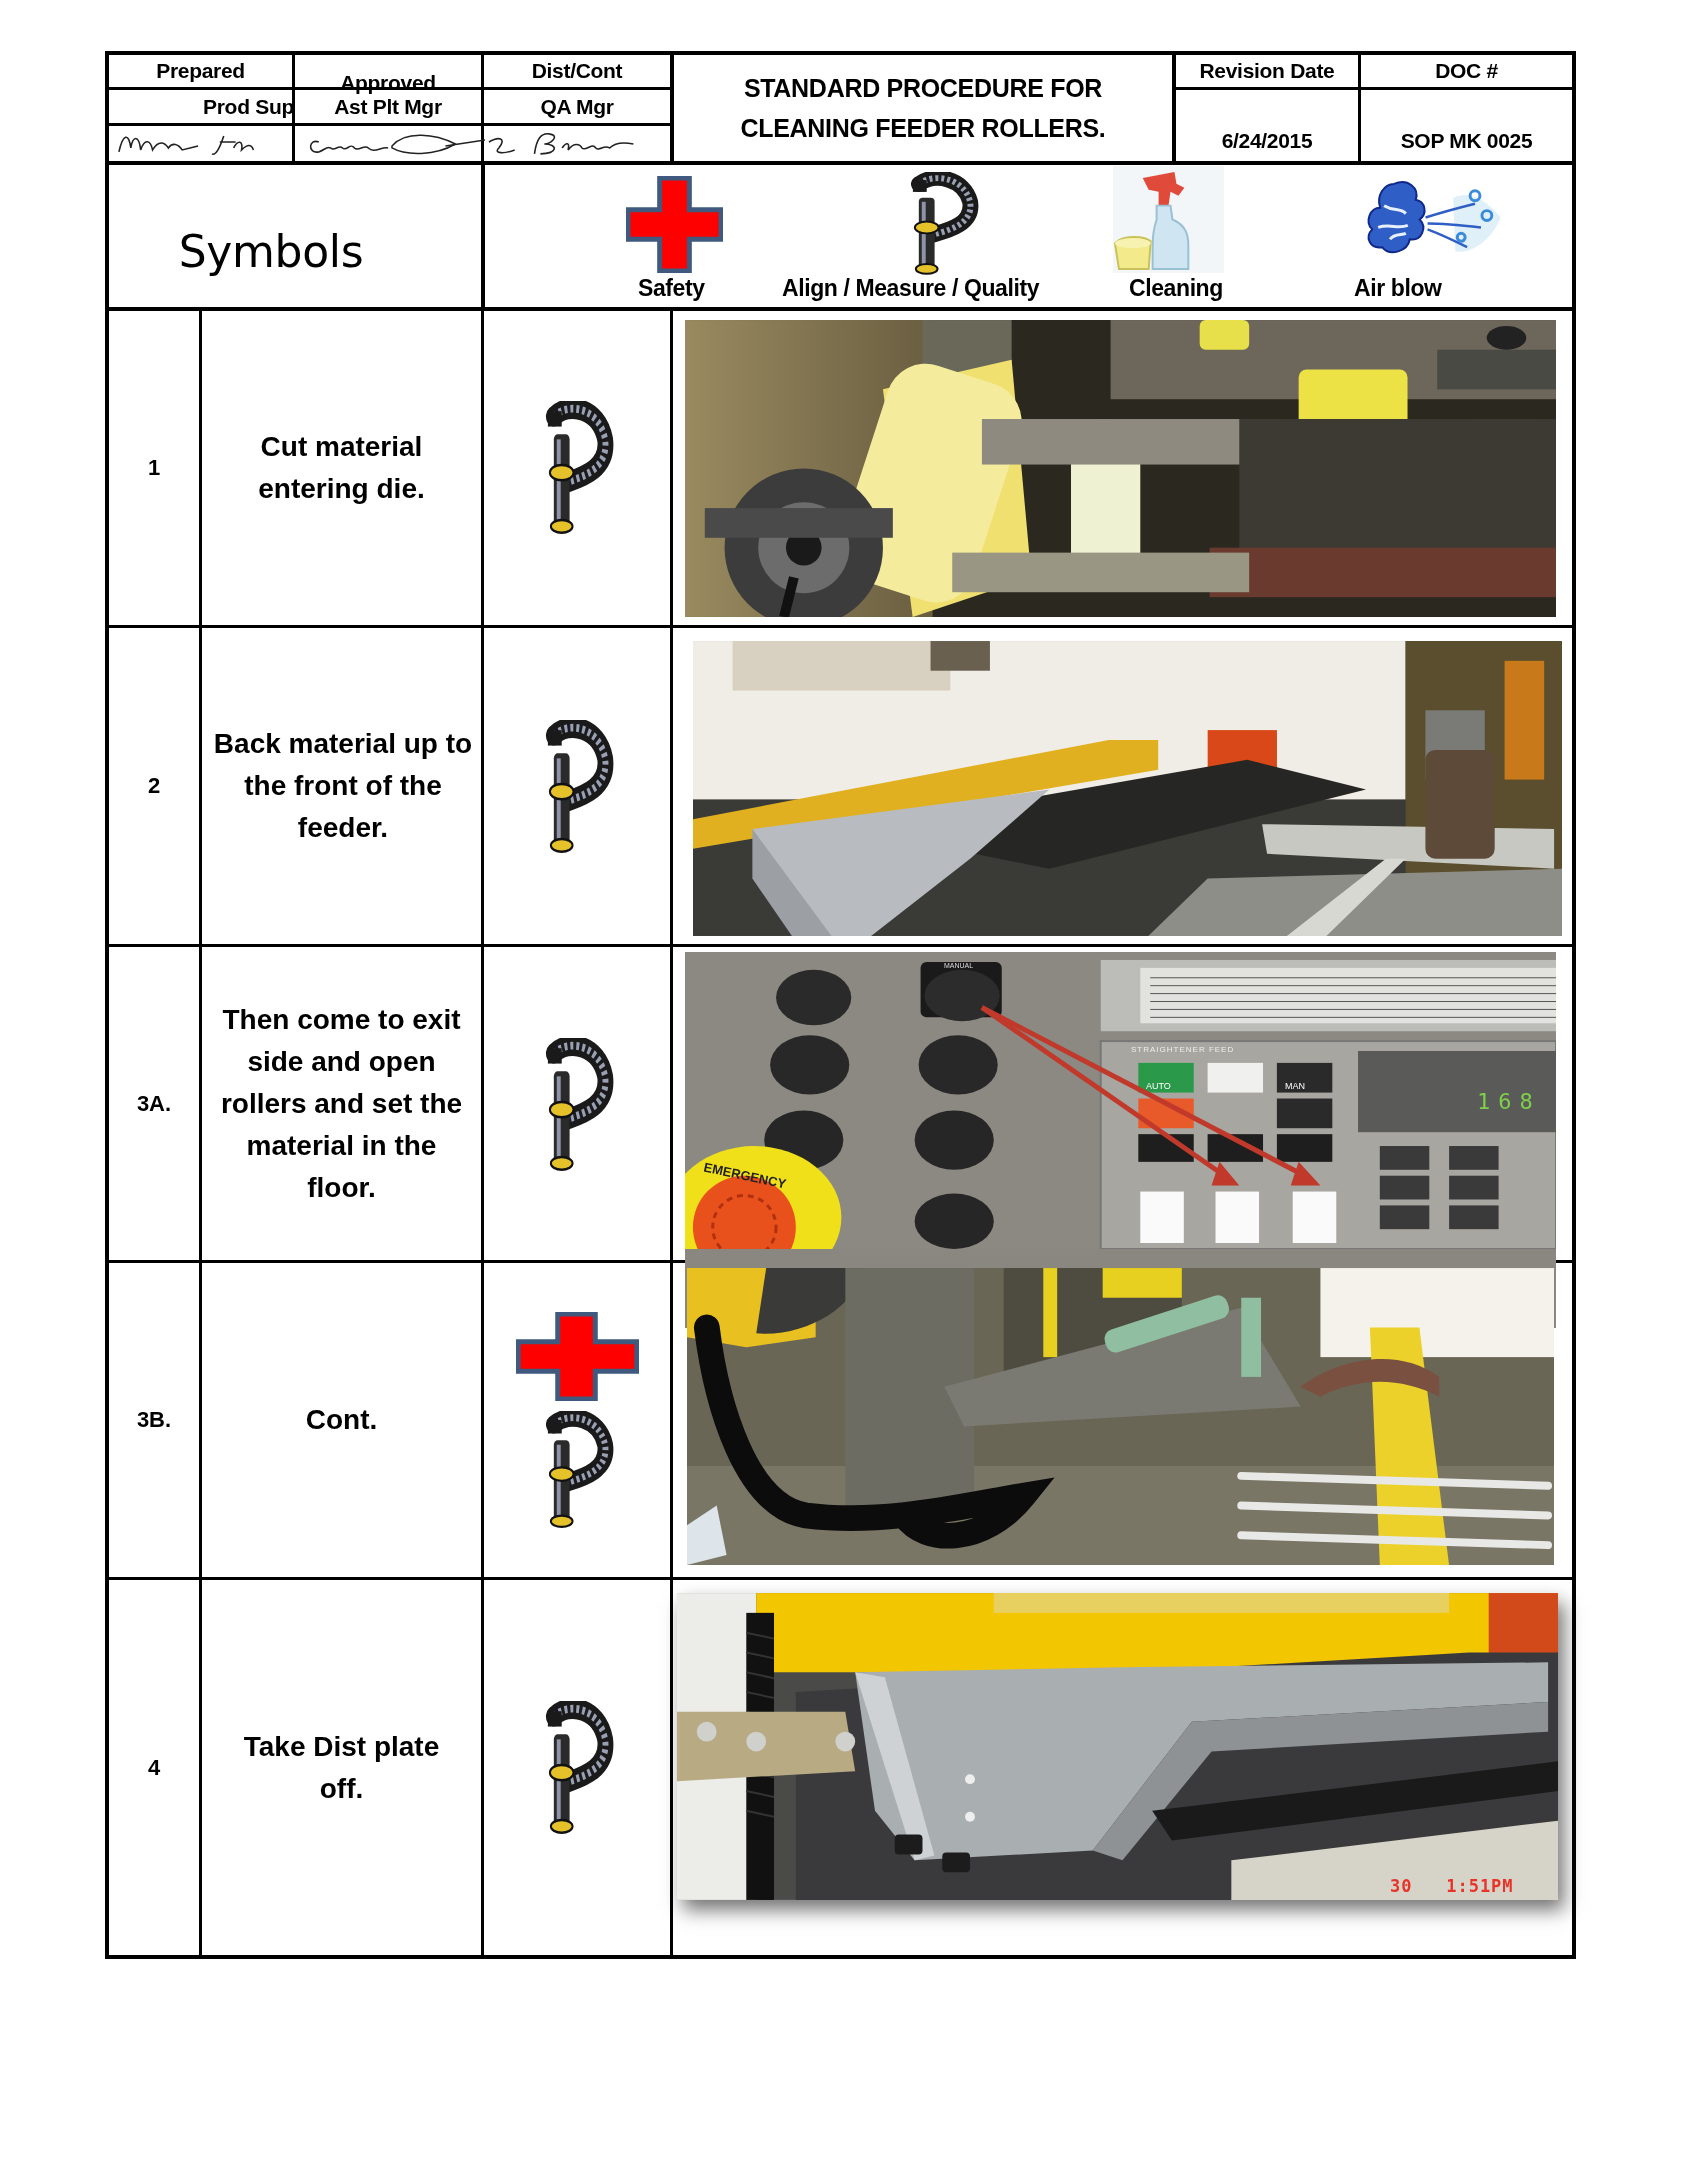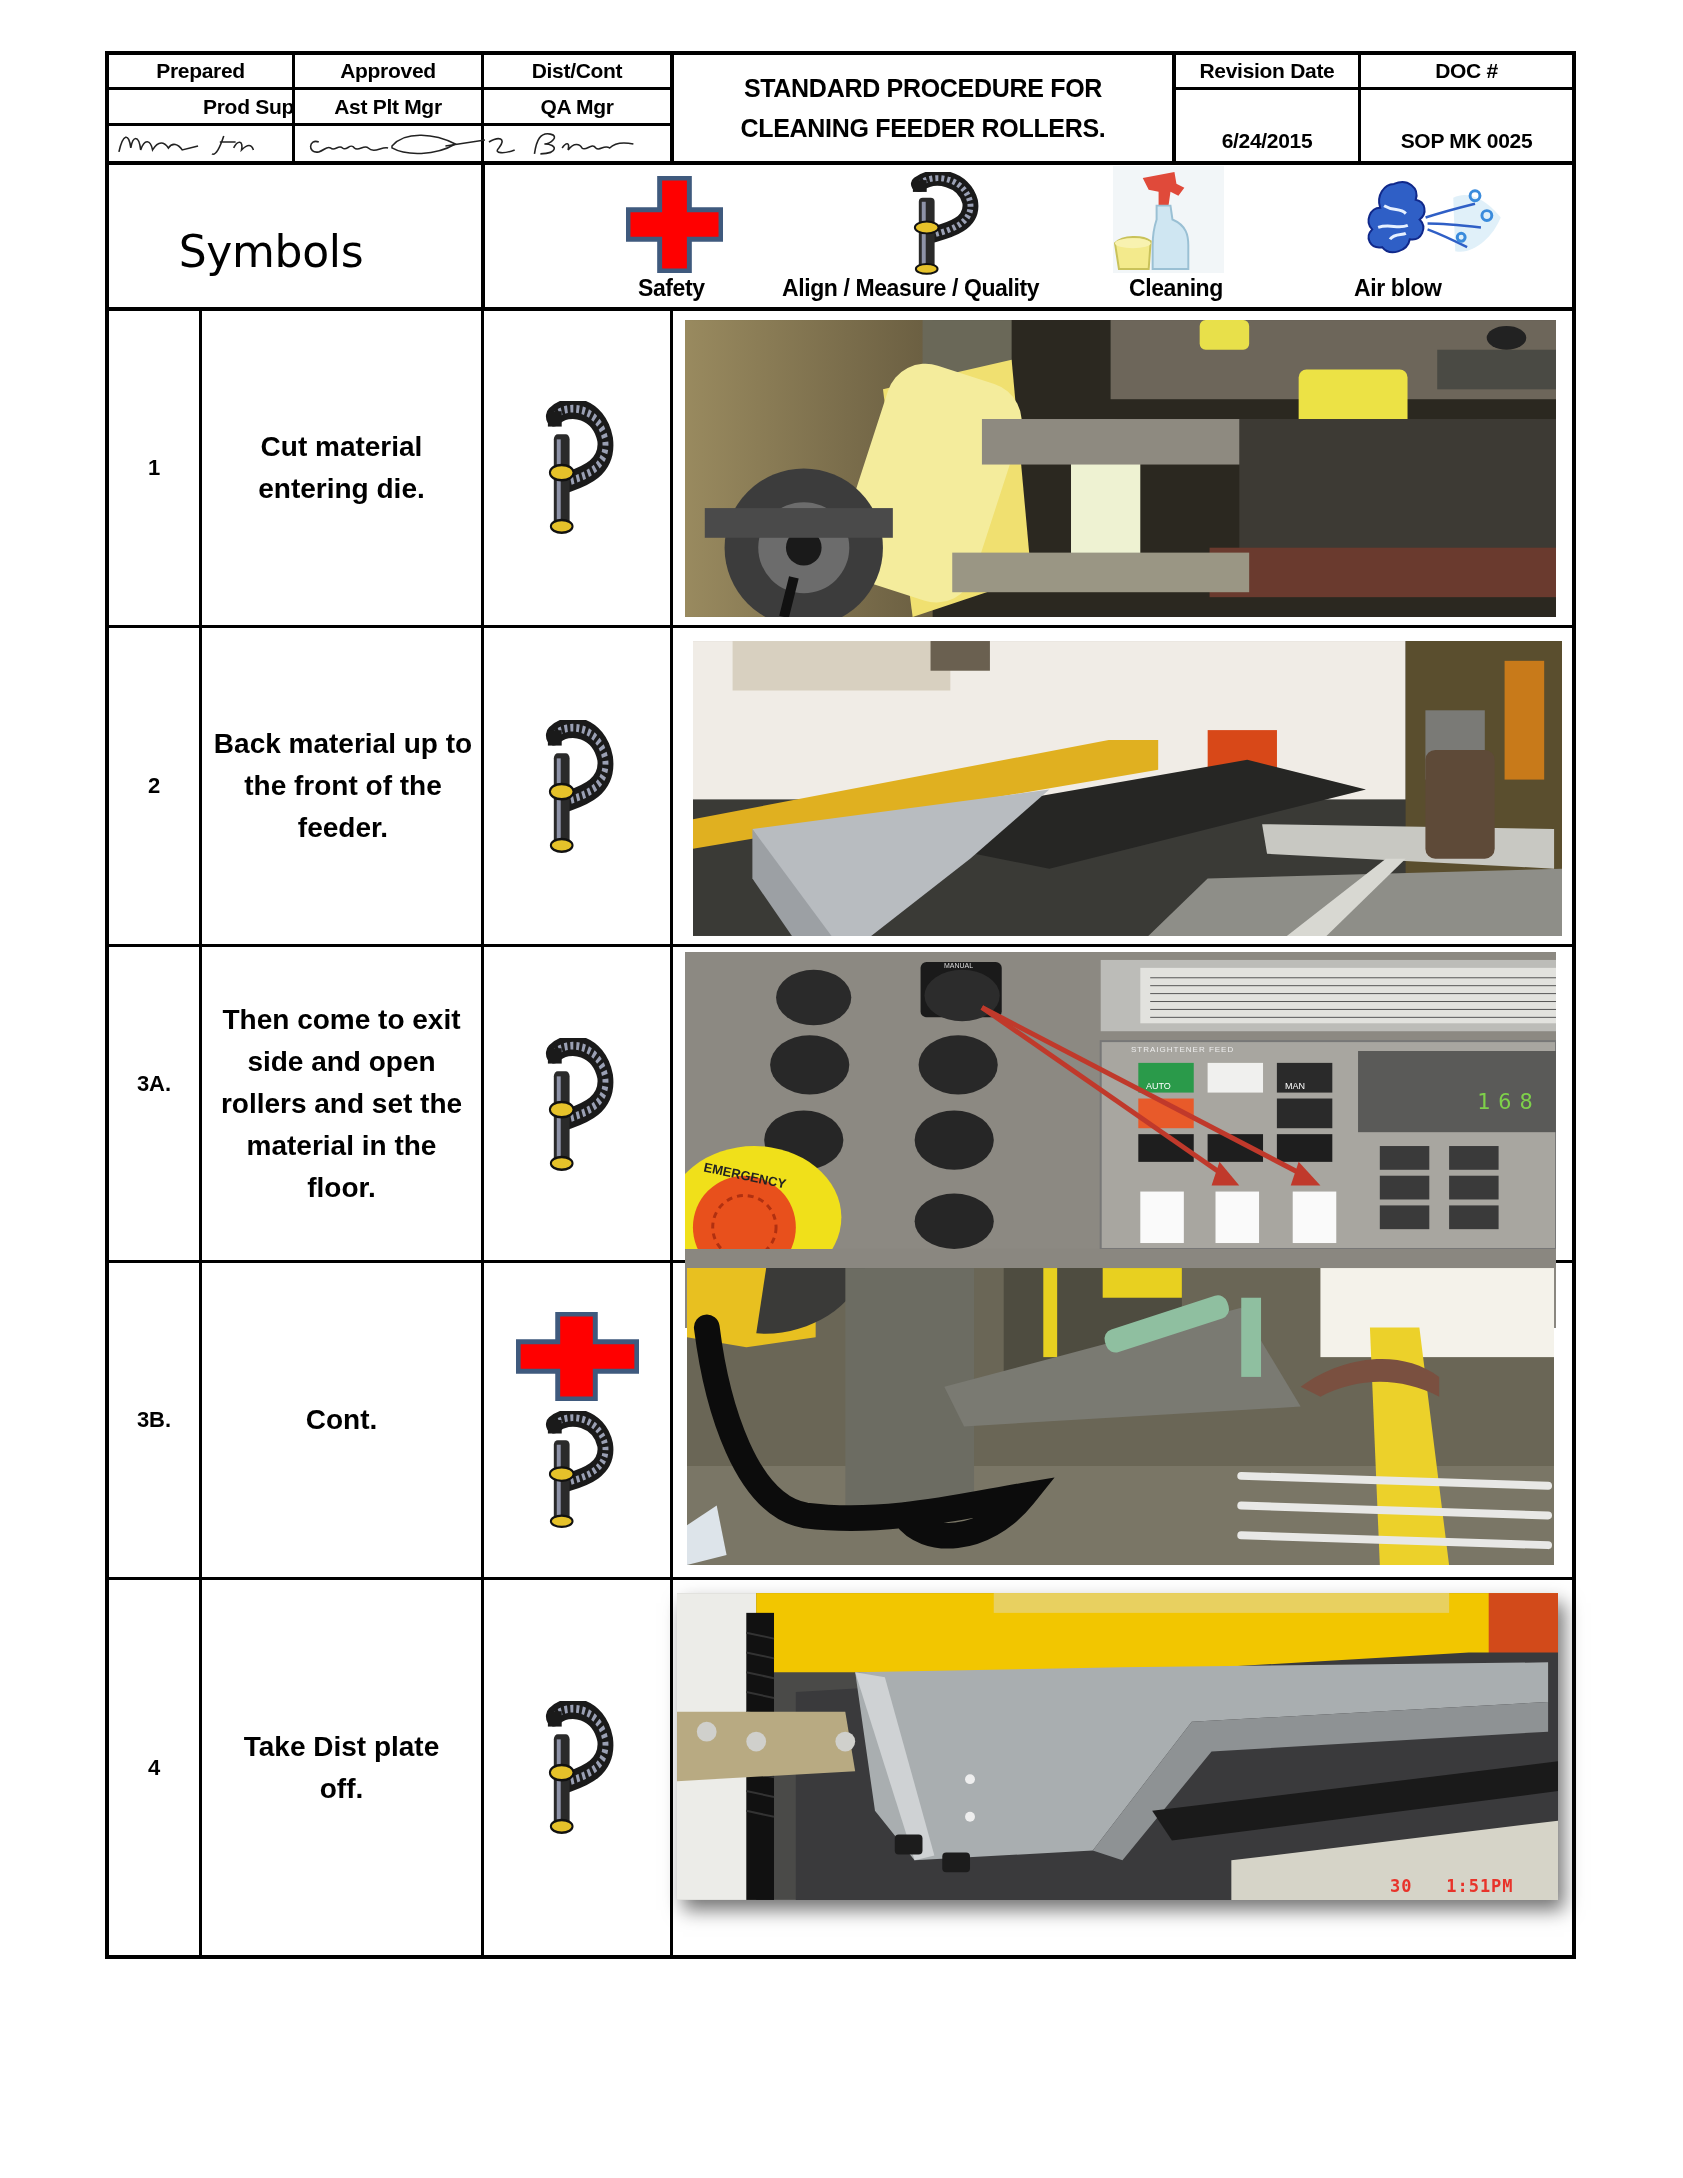--- a/index.html
+++ b/index.html
@@ -38,21 +38,21 @@
     <div class="line" style="left:565px;top:0;width:4px;height:113px;"></div>
     <div class="line" style="left:1067px;top:0;width:4px;height:113px;"></div>
     <div class="line" style="left:1253px;top:0;width:3px;height:113px;"></div>
 
     <div class="line" style="left:0;top:36px;width:567px;height:3px;"></div>
     <div class="line" style="left:0;top:72px;width:567px;height:3px;"></div>
 
     <div class="line" style="left:1067px;top:36px;width:404px;height:3px;"></div>
 
     <div class="hcell" style="left:4px;top:4px;width:183px;height:32px;">Prepared</div>
-    <div class="hcell" style="left:190px;top:4px;width:186px;height:32px;">Approved</div>
+    <div class="hcell" style="left:190px;top:16px;width:186px;height:32px;">Approved</div>
     <div class="hcell" style="left:379px;top:4px;width:186px;height:32px;">Dist/Cont</div>
 
     <div class="hcell" style="left:4px;top:39px;width:183px;height:34px;padding-left:48px;">Prod Sup</div>
     <div class="hcell" style="left:190px;top:39px;width:186px;height:34px;">Ast Plt Mgr</div>
     <div class="hcell" style="left:379px;top:39px;width:186px;height:34px;">QA Mgr</div>
 
     <div style="position:absolute;left:8px;top:75px;width:178px;height:35px;">
       <svg width="178" height="35" viewBox="0 0 180 35">
         <path d="M6 26 C10 8,16 6,18 22 C20 10,26 8,28 24 C32 12,38 14,40 24 C46 14,52 16,56 22 C60 16,66 18,70 24 L86 20" fill="none" stroke="#222" stroke-width="1.6"></path>
         <path d="M112 10 C108 22,104 30,100 28 M108 16 L124 16 M122 22 C126 14,132 14,130 24 C136 18,140 18,142 24" fill="none" stroke="#222" stroke-width="1.6"></path>
@@ -228,21 +228,21 @@
           <path d="M60 190 L140 298 L100 298 L60 240 Z" fill="#9ca0a4"></path>
           <path d="M575 185 L870 190 L870 230 L580 215 Z" fill="#c8c8c2"></path>
           <rect x="740" y="110" width="70" height="110" rx="10" fill="#5e4a38"></rect>
           <path d="M520 240 L878 230 L878 298 L460 298 Z" fill="#8e8e88"></path>
           <path d="M600 298 L700 220 L720 220 L640 298 Z" fill="#d8d8d2"></path>
         </svg>
       </div>
     </div>
 
     <div>
-      <div class="stepno" style="left:4px;top:617px;width:90px;height:314px;">3A.</div>
+      <div class="stepno" style="left:4px;top:637px;width:90px;height:314px;">3A.</div>
       <div class="stepdesc" style="left:97px;top:637px;width:279px;height:314px;">Then come to exit side and open rollers and set the material in the floor.</div>
       <div class="iconcell" style="left:379px;top:637px;width:186px;height:314px;">
         <svg width="75" height="133" viewBox="0 0 76 104" preserveAspectRatio="none">
           <path d="M14 12 C30 0,60 6,66 30 C70 54,40 60,26 64" fill="none" stroke="#1a1a1a" stroke-width="16" stroke-linecap="round"></path>
           <path d="M14 12 C30 0,60 6,66 30 C70 54,40 60,26 64" fill="none" stroke="#9aa0b4" stroke-width="6" stroke-dasharray="3 3"></path>
           <rect x="8" y="8" width="14" height="12" fill="#1a1a1a"></rect>
           <rect x="14" y="26" width="16" height="74" rx="4" fill="#2a2a2a"></rect>
           <rect x="17" y="30" width="4" height="66" fill="#8e93a8"></rect>
           <ellipse cx="22" cy="56" rx="12" ry="6" fill="#e6c22a" stroke="#111" stroke-width="2"></ellipse>
           <ellipse cx="22" cy="98" rx="11" ry="5" fill="#e6c22a" stroke="#111" stroke-width="2"></ellipse>

